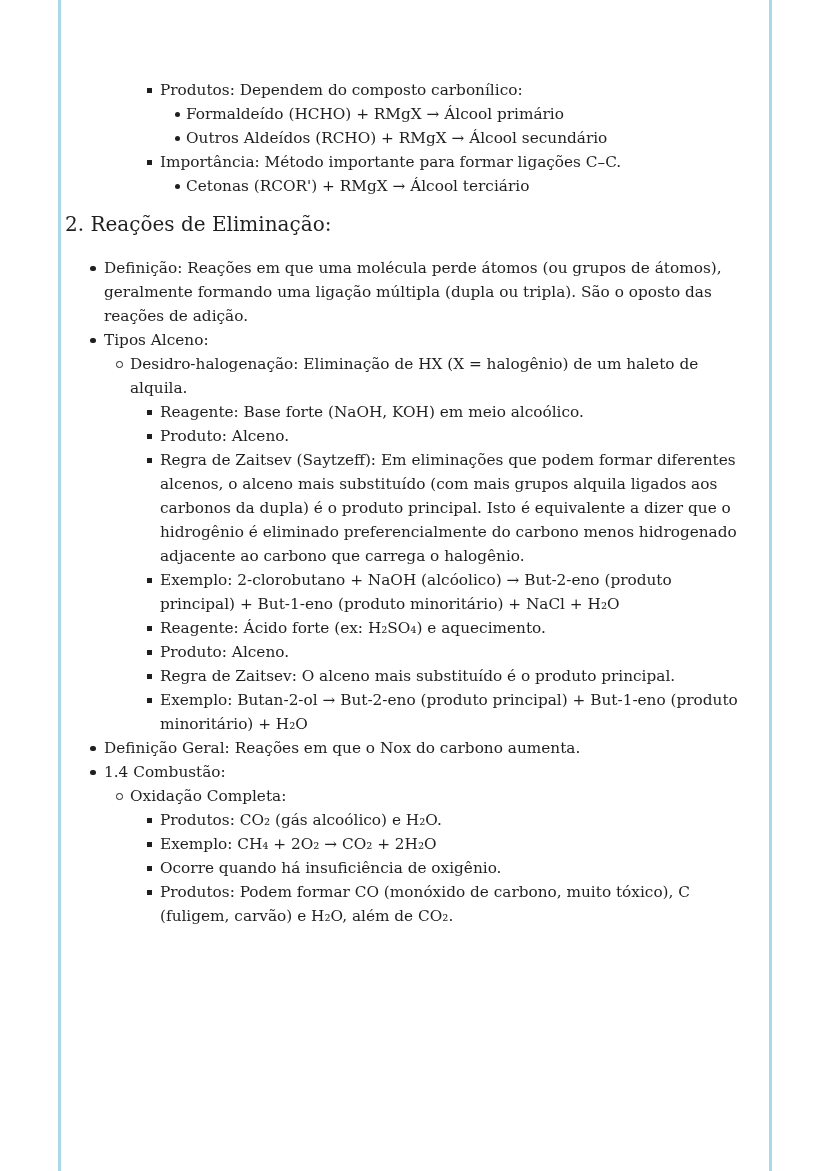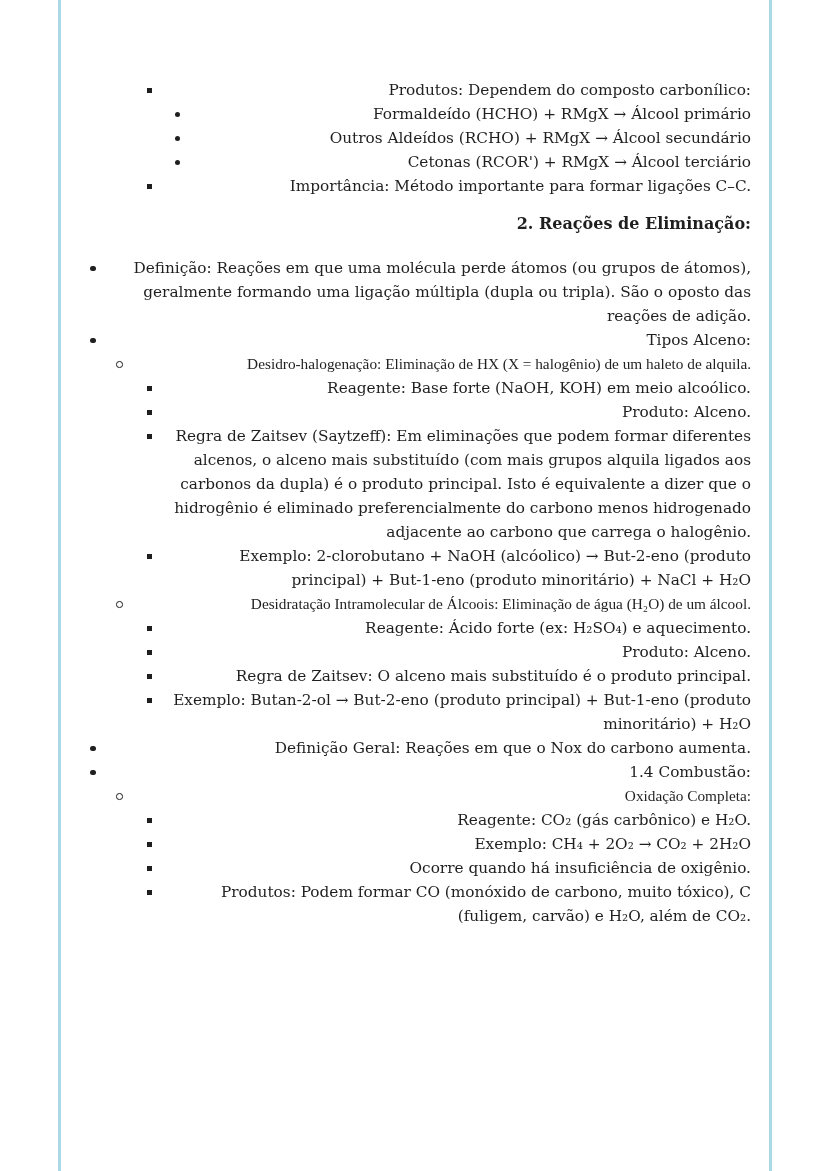--- a/index.html
+++ b/index.html
@@ -17,31 +17,30 @@
   }
   .rule-left  { left: 58px; }
   .rule-right { left: 769px; }
 
   .doc {
     position: absolute;
     left: 65px; top: 78px;
     width: 686px;
     font-size: 15.3px;
     line-height: 24px;
-    text-align: right;
   }
   .heading {
-    font-weight: bold;
-    font-size: 16px;
+    font-weight: normal;
+    font-size: 20px;
     margin: 14px 0 20px 0;
     line-height: 24px;
   }
   .li { position: relative; }
   .l1 { padding-left: 39px; }
-  .l2 { padding-left: 65px; font-family: Liberation Serif, serif; }
+  .l2 { padding-left: 65px; }
   .l3 { padding-left: 95px; }
   .l4 { padding-left: 121px; }
 
   .marker { position: absolute; box-sizing: border-box; }
   .l1 > .marker {
     left: 25px; top: 9.5px; width: 5.5px; height: 5.5px;
     background: #1f1f1f; border-radius: 50%;
   }
   .l2 > .marker {
     left: 51px; top: 9px; width: 6.5px; height: 6.5px;
@@ -61,41 +60,40 @@
 
 <div class="page">
   <div class="rule rule-left"></div>
   <div class="rule rule-right"></div>
 
   <div class="doc">
 
     <div class="li l3"><span class="marker"></span><span>Produtos: Dependem do composto carbonílico:</span></div>
     <div class="li l4"><span class="marker"></span><span>Formaldeído (HCHO) + RMgX → Álcool primário</span></div>
     <div class="li l4"><span class="marker"></span><span>Outros Aldeídos (RCHO) + RMgX → Álcool secundário</span></div>
+    <div class="li l3"><span class="marker"></span><span>Importância: Método importante para formar ligações C–C.</span></div>
     <div class="li l4"><span class="marker"></span><span>Cetonas (RCOR') + RMgX → Álcool terciário</span></div>
-    <div class="li l3"><span class="marker"></span><span>Importância: Método importante para formar ligações C–C.</span></div>
 
     <div class="heading">2. Reações de Eliminação:</div>
 
     <div class="li l1"><span class="marker"></span><span>Definição: Reações em que uma molécula perde átomos (ou grupos de átomos), geralmente formando uma ligação múltipla (dupla ou tripla). São o oposto das reações de adição.</span></div>
     <div class="li l1"><span class="marker"></span><span>Tipos Alceno:</span></div>
     <div class="li l2"><span class="marker"></span><span>Desidro-halogenação: Eliminação de HX (X = halogênio) de um haleto de alquila.</span></div>
     <div class="li l3"><span class="marker"></span><span>Reagente: Base forte (NaOH, KOH) em meio alcoólico.</span></div>
     <div class="li l3"><span class="marker"></span><span>Produto: Alceno.</span></div>
     <div class="li l3"><span class="marker"></span><span>Regra de Zaitsev (Saytzeff): Em eliminações que podem formar diferentes alcenos, o alceno mais substituído (com mais grupos alquila ligados aos carbonos da dupla) é o produto principal. Isto é equivalente a dizer que o hidrogênio é eliminado preferencialmente do carbono menos hidrogenado adjacente ao carbono que carrega o halogênio.</span></div>
     <div class="li l3"><span class="marker"></span><span>Exemplo: 2-clorobutano + NaOH (alcóolico) → But-2-eno (produto principal) + But-1-eno (produto minoritário) + NaCl + H₂O</span></div>
-    <div class="li l2"><span class="marker"></span><span>Desidratação Intramolecular de Álcoois: Eliminação de água (H₂O) de um álcool.</span></div>
     <div class="li l3"><span class="marker"></span><span>Reagente: Ácido forte (ex: H₂SO₄) e aquecimento.</span></div>
     <div class="li l3"><span class="marker"></span><span>Produto: Alceno.</span></div>
     <div class="li l3"><span class="marker"></span><span>Regra de Zaitsev: O alceno mais substituído é o produto principal.</span></div>
     <div class="li l3"><span class="marker"></span><span>Exemplo: Butan-2-ol → But-2-eno (produto principal) + But-1-eno (produto minoritário) + H₂O</span></div>
 
 
     <div class="li l1"><span class="marker"></span><span>Definição Geral: Reações em que o Nox do carbono aumenta.</span></div>
     <div class="li l1"><span class="marker"></span><span>1.4 Combustão:</span></div>
     <div class="li l2"><span class="marker"></span><span>Oxidação Completa:</span></div>
-    <div class="li l3"><span class="marker"></span><span>Reagente: CO₂ (gás carbônico) e H₂O.</span></div>
+    <div class="li l3"><span class="marker"></span><span>Produtos: CO₂ (gás alcoólico) e H₂O.</span></div>
     <div class="li l3"><span class="marker"></span><span>Exemplo: CH₄ + 2O₂ → CO₂ + 2H₂O</span></div>
     <div class="li l3"><span class="marker"></span><span>Ocorre quando há insuficiência de oxigênio.</span></div>
     <div class="li l3"><span class="marker"></span><span>Produtos: Podem formar CO (monóxido de carbono, muito tóxico), C (fuligem, carvão) e H₂O, além de CO₂.</span></div>
 
   </div>
 </div>
 
 </body></html>

